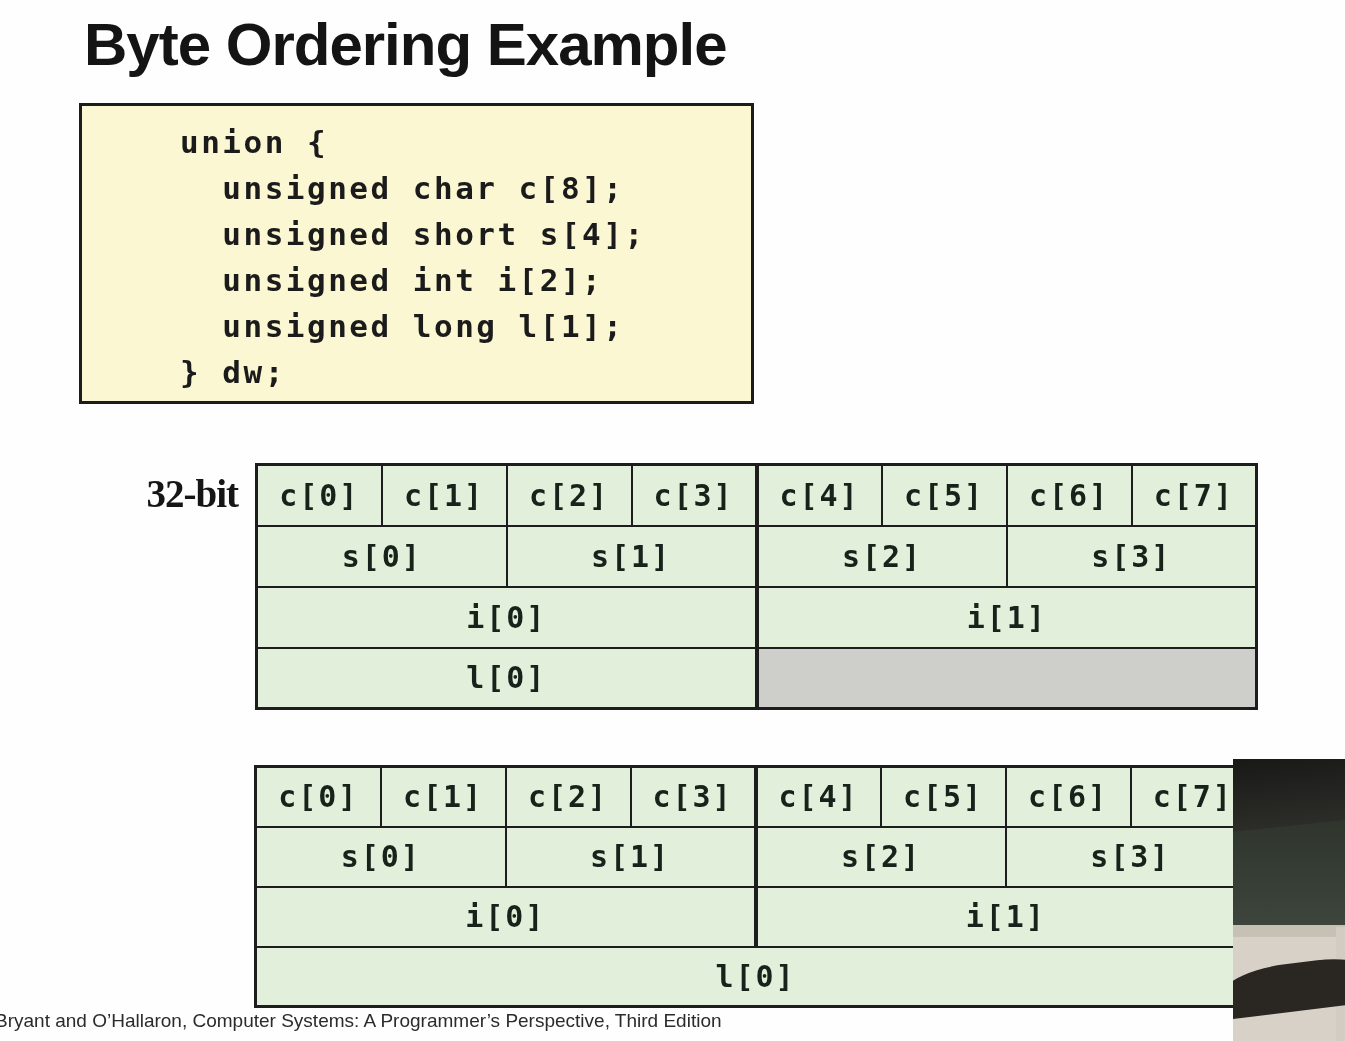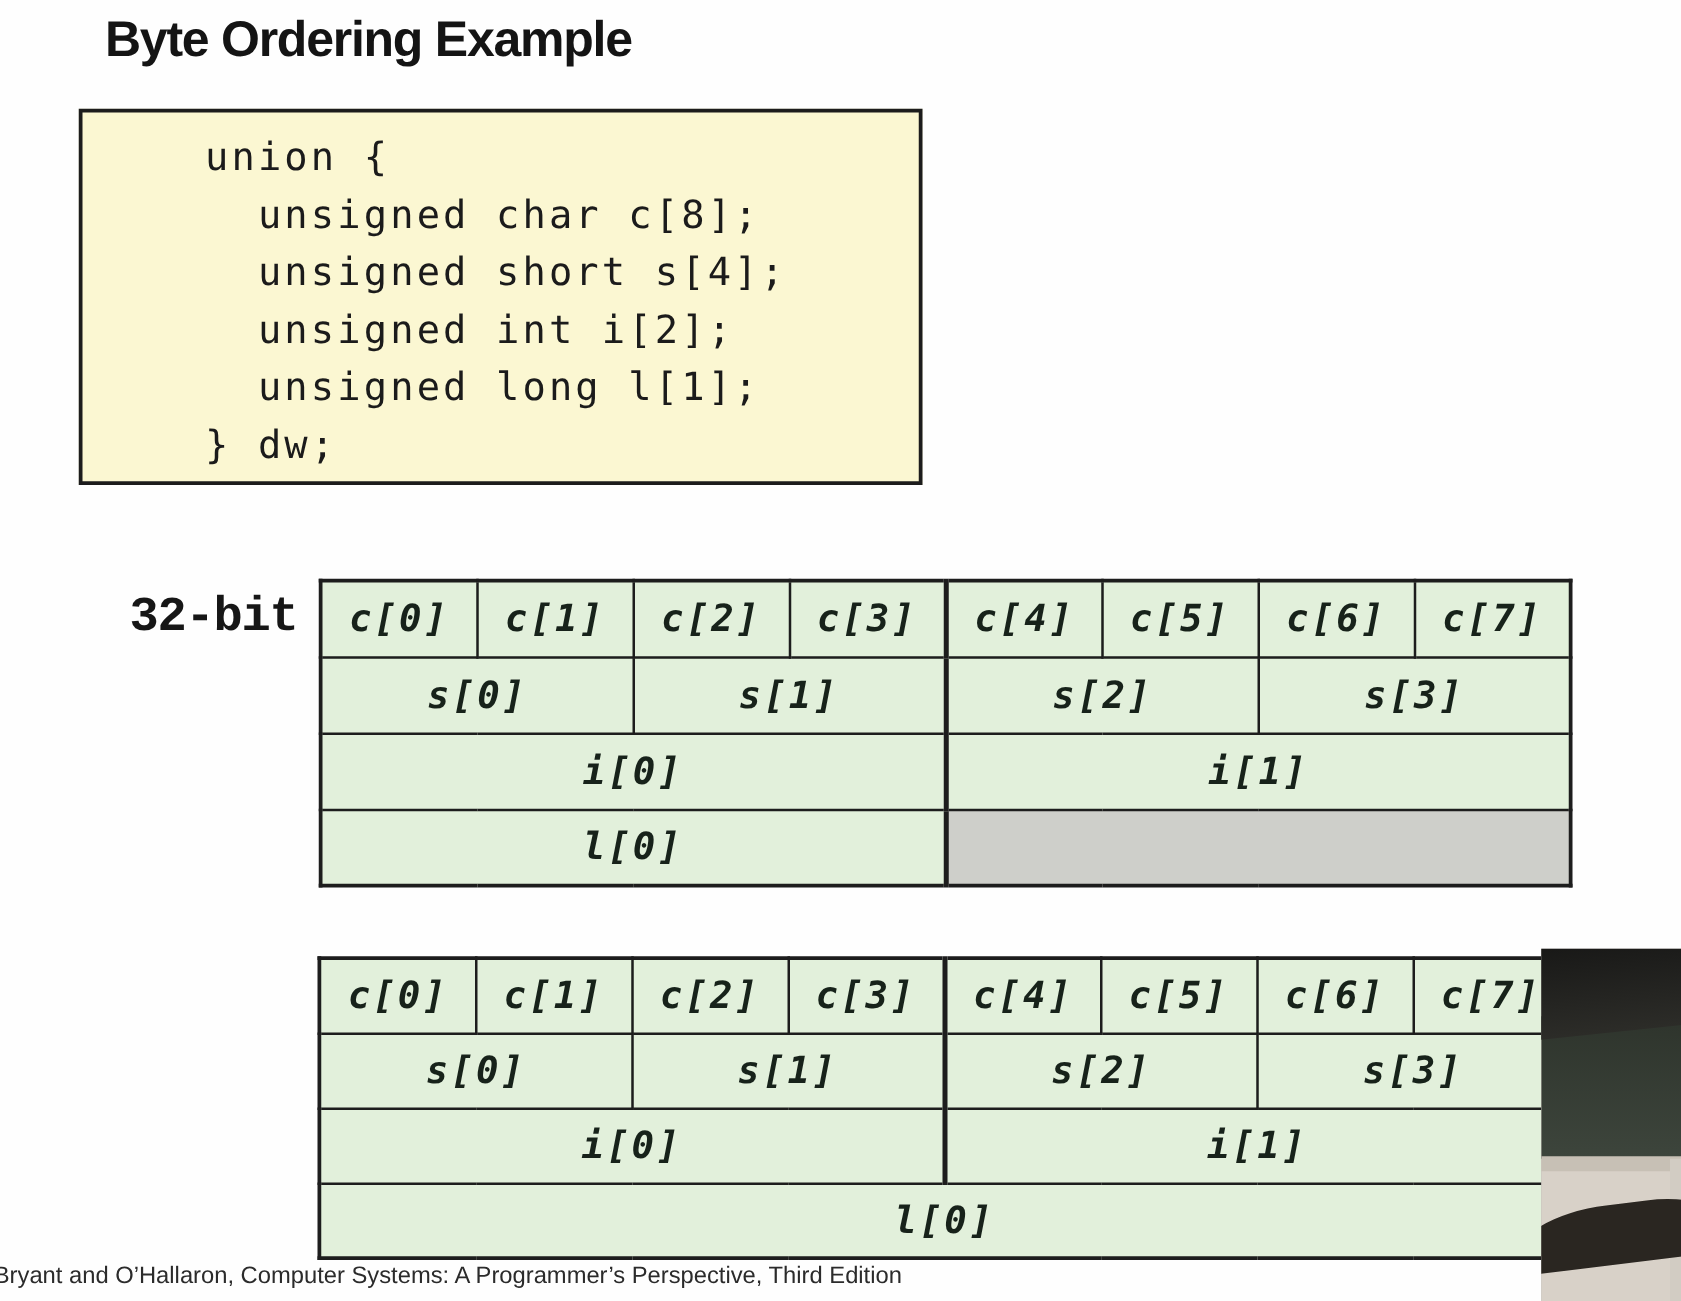--- a/index.html
+++ b/index.html
@@ -4,41 +4,41 @@
 <style>
   html,body{margin:0;padding:0;background:#ffffff;}
   .stage{
     position:relative;width:1345px;height:1041px;overflow:hidden;
     background:#fefefe;font-family:"Liberation Sans",sans-serif;
   }
   
   .title{
     position:absolute;left:84px;top:10px;margin:0;
     font-family:"Liberation Sans",sans-serif;font-weight:bold;
-    font-size:40px;letter-spacing:-1px;color:#141414;white-space:nowrap;
+    font-size:60px;letter-spacing:-1px;color:#141414;white-space:nowrap;
   }
   
   .code{
     position:absolute;left:63px;top:87px;width:675px;height:301px;
-    box-sizing:border-box;margin:0;
+    box-sizing:border-box;margin:16px;
     background:var(--code-bg,#fbf7d2);
     border:3px solid #1c1c1c;
-    font-family:"DejaVu Sans Mono",monospace;font-weight:normal;
+    font-family:"DejaVu Sans Mono",monospace;font-weight:bold;
     font-size:31px;letter-spacing:2.5px;line-height:46px;
     color:#1b1b1b;padding:13px 0 0 98px;white-space:pre;
   }
   
   .rowlabel{
     position:absolute;left:0;width:238px;
     display:flex;align-items:center;justify-content:flex-end;
     font-weight:bold;font-size:39px;color:#161616;
-    font-family:Liberation Mono, monospace;letter-spacing:-1px;
+    font-family:Liberation Serif, serif;letter-spacing:-1px;
   }
   
-  .tablewrap{position:absolute;font-style:italic;}
+  .tablewrap{position:absolute;}
   table.mem{
     border-collapse:collapse;table-layout:fixed;width:1000px;
     border:3px solid var(--table-border,#1d1d1d);
   }
   table.mem col{width:125px;}
   table.mem td{
     border:2px solid var(--table-border,#1d1d1d);
     background:var(--cell-green,#e2f0db);
     text-align:center;vertical-align:middle;padding:0;
     font-family:"DejaVu Sans Mono",monospace;font-weight:bold;

